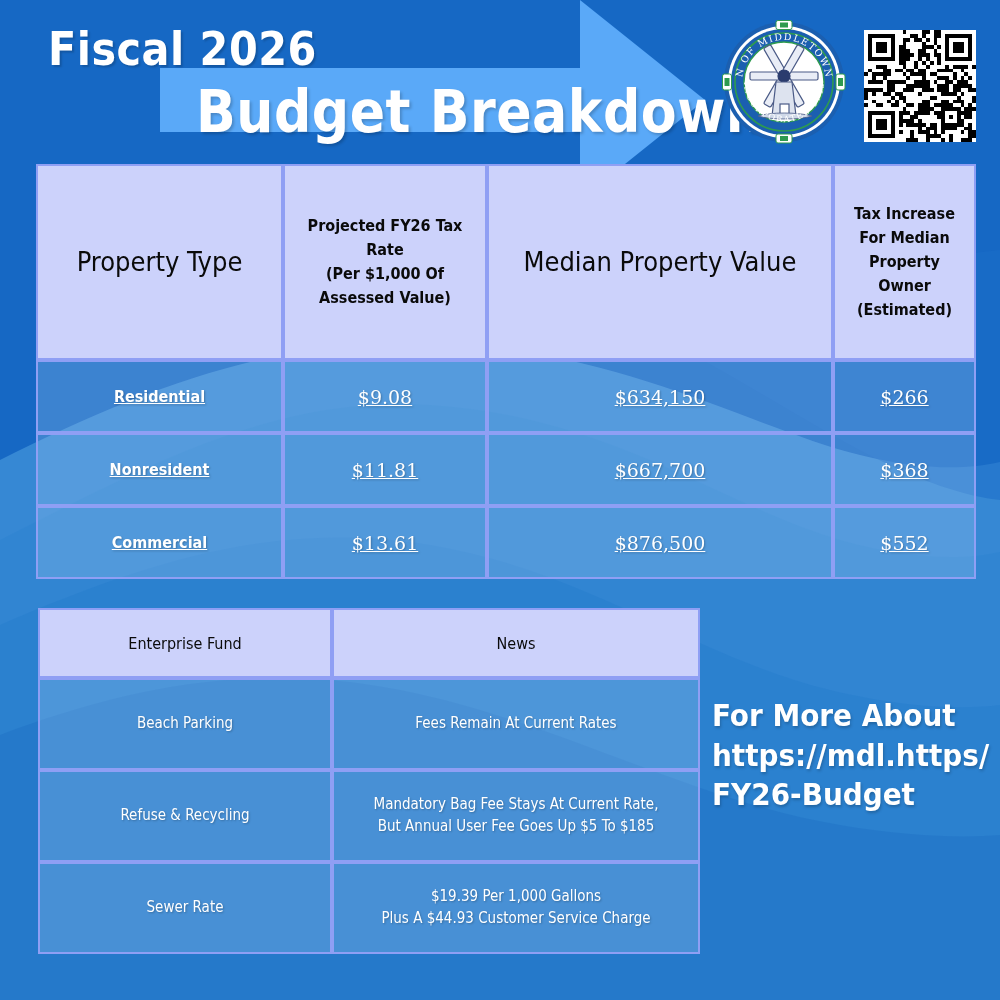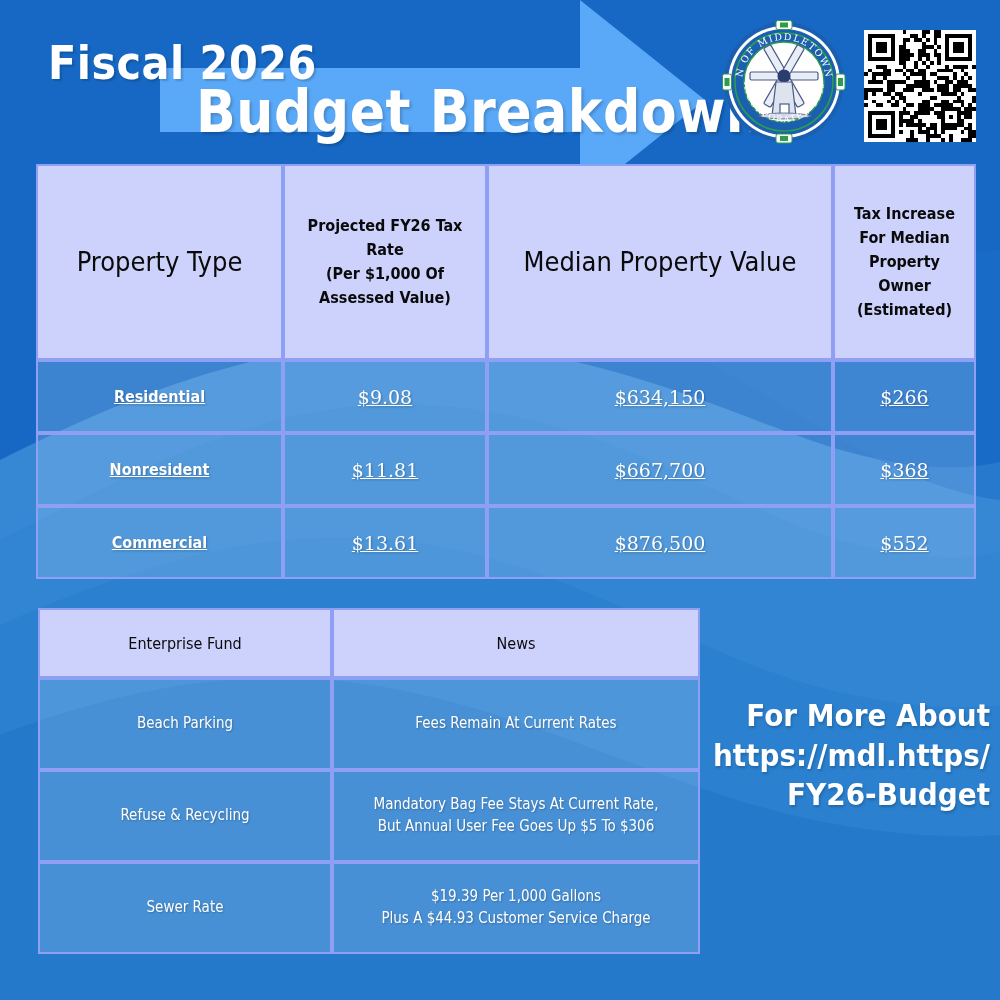--- a/index.html
+++ b/index.html
@@ -26,21 +26,21 @@
   
   .arrow-wrap {
     position: absolute;
     left: 0; top: 0;
     width: 1000px; height: 215px;
     pointer-events: none;
   }
   .fiscal-line {
     position: absolute;
     left: 48px;
-    top: 36px;
+    top: 22px;
     font-family: "DejaVu Sans Condensed", "Liberation Sans Narrow", "Liberation Sans", sans-serif;
     font-size: 46px;
     font-weight: bold;
     color: #ffffff;
     letter-spacing: 0.5px;
     white-space: nowrap;
     text-shadow: 2px 2px 2px rgba(0,0,0,0.18);
   }
   .budget-line {
     position: absolute;
@@ -150,21 +150,21 @@
     line-height: 1.45;
     text-shadow: 1px 1px 2px rgba(0,0,0,0.25);
   }
 
   
   .cta {
     position: absolute;
     left: 712px;
     top: 696px;
     width: 278px;
-    text-align: right;
+    text-align: left;
     font-family: "DejaVu Sans Condensed", "Liberation Sans Narrow", "Liberation Sans", sans-serif;
     font-size: 31px;
     font-weight: bold;
     line-height: 1.28;
     color: #ffffff;
     text-shadow: 1px 2px 3px rgba(0,0,0,0.22);
   }
   .cta div { white-space: nowrap; }
 </style>
 </head>
@@ -723,21 +723,21 @@
       <tr>
         <td>Beach Parking</td>
         <td>
           <div>Fees Remain At Current Rates</div>
         </td>
       </tr>
       <tr>
         <td>Refuse &amp; Recycling</td>
         <td>
           <div>Mandatory Bag Fee Stays At Current Rate,</div>
-          <div>But Annual User Fee Goes Up $5 To $306</div>
+          <div>But Annual User Fee Goes Up $5 To $185</div>
         </td>
       </tr>
       <tr>
         <td>Sewer Rate</td>
         <td>
           <div>$19.39 Per 1,000 Gallons</div>
           <div>Plus A $44.93 Customer Service Charge</div>
         </td>
       </tr>
     </tbody>

